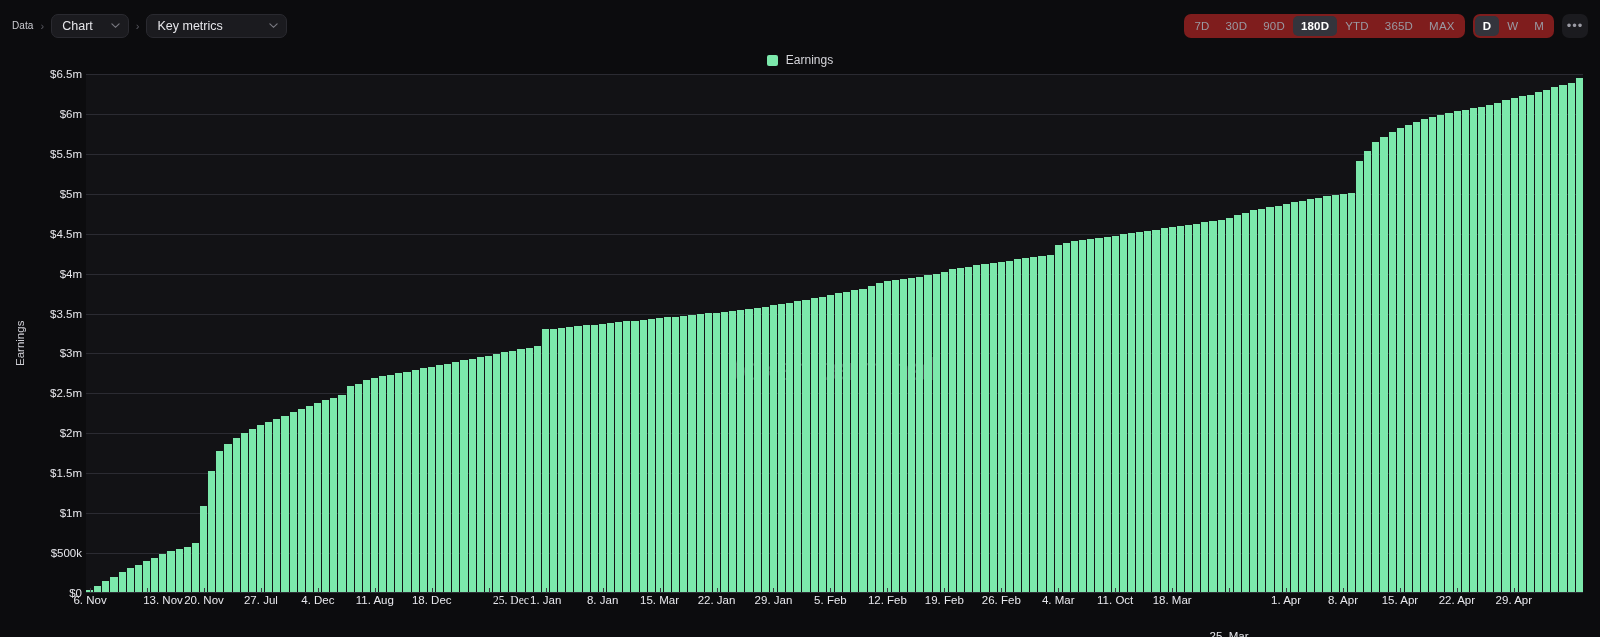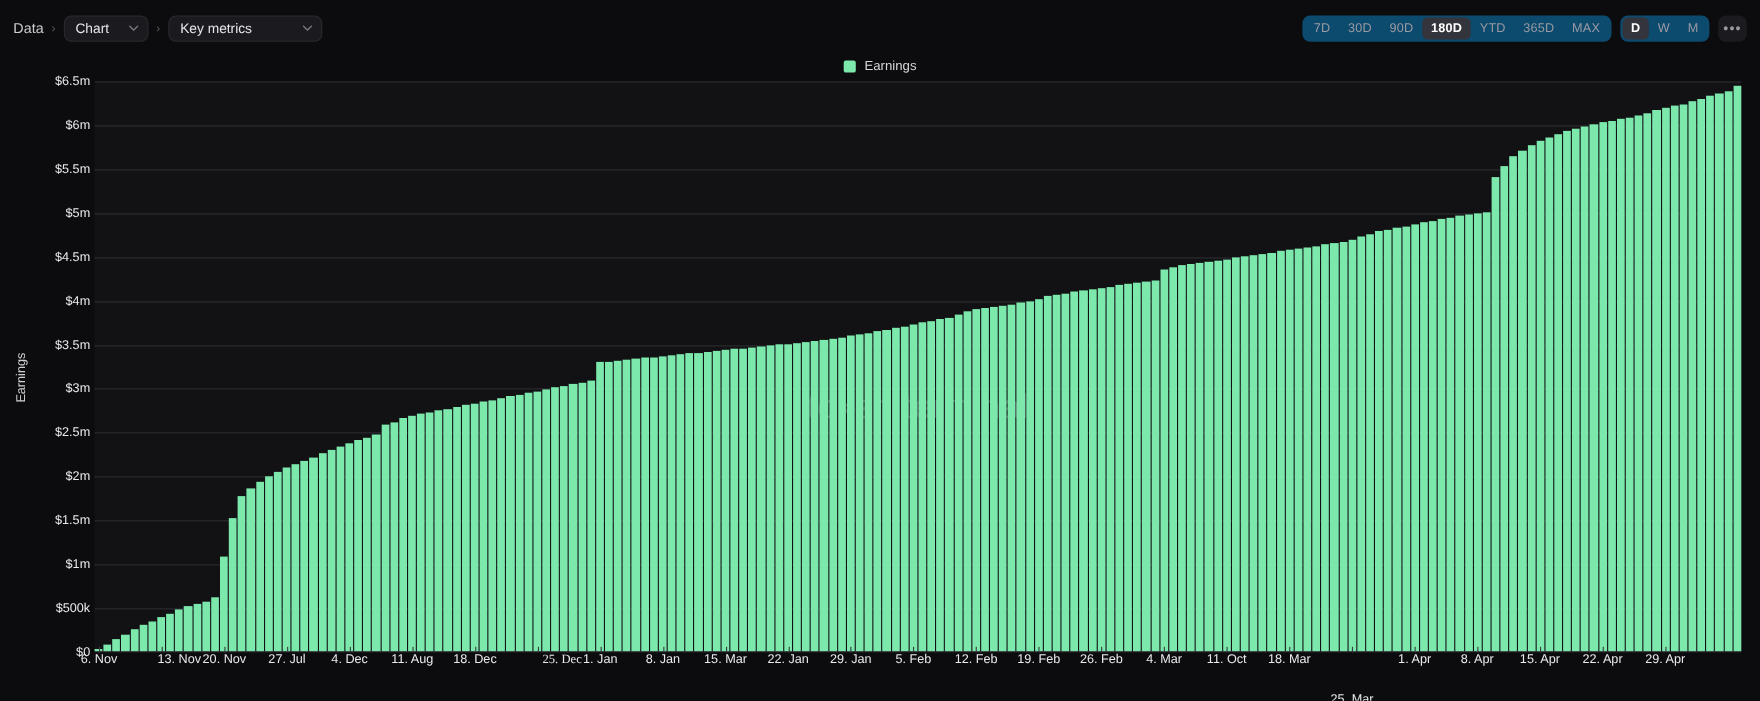--- a/index.html
+++ b/index.html
@@ -12,35 +12,35 @@
   #app { position: relative; width: 1600px; height: 637px; background: #0c0c0e; }
 
   
   .topbar {
     position: absolute; left: 0; top: 0; width: 1600px; height: 51px;
     display: flex; align-items: center; justify-content: space-between;
     padding: 0 12px;
   }
   .breadcrumb { display: flex; align-items: center; gap: 7px; }
   .bc-text {
-    color: #cdcdd2; font-size: 13px; letter-spacing: .1px;
+    color: #cdcdd2; font-size: 10px; letter-spacing: .1px;
   }
   .bc-sep { color: #5a5a62; font-size: 11px; }
   .bc-chip {
     display: flex; align-items: center; gap: 18px;
     background: #1b1b1f; border: 1px solid #2a2a30;
     border-radius: 7px; height: 24px; padding: 0 8px 0 10px;
     color: #e6e6ea; font-size: 12.5px; cursor: pointer;
   }
   .bc-chip.wide { gap: 46px; }
   .chev { width: 9px; height: 9px; display: block; opacity: .75; }
 
   .rangegroup { display: flex; align-items: center; gap: 8px; }
   .seg {
-    display: flex; align-items: center; background: #0c4a6e;
+    display: flex; align-items: center; background: #7f1d1d;
     border-radius: 7px; height: 24px; padding: 2px;
   }
   .seg button {
     background: transparent; border: 0; border-radius: 5px;
     color: #9a9aa3; font-size: 11.5px; font-family: inherit;
     height: 20px; padding: 0 8px; cursor: pointer; letter-spacing: .2px;
   }
   .seg button.active {
     background: #34343c; color: #ffffff; font-weight: bold;
   }

